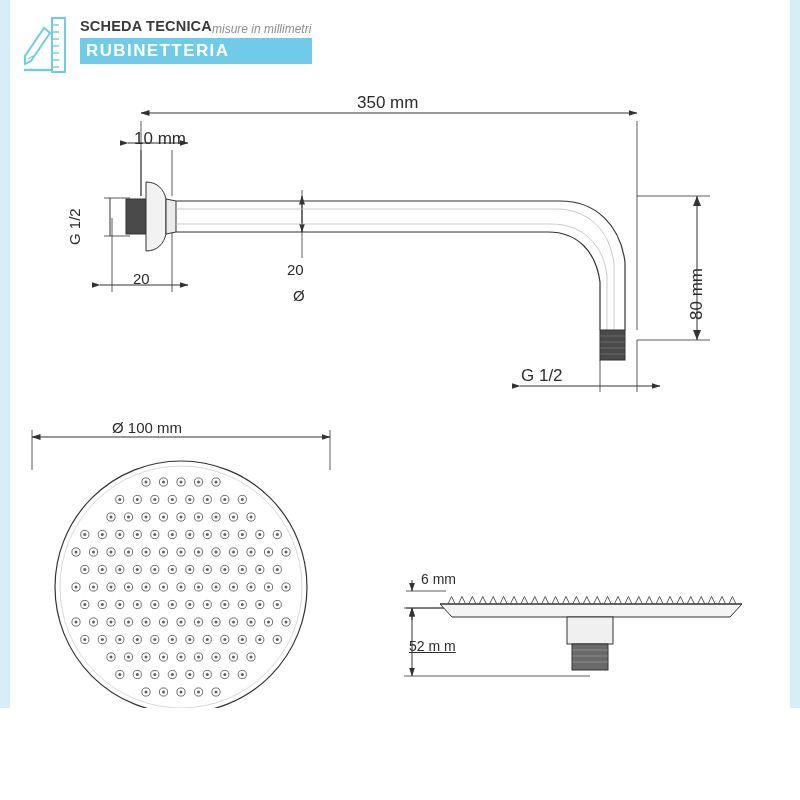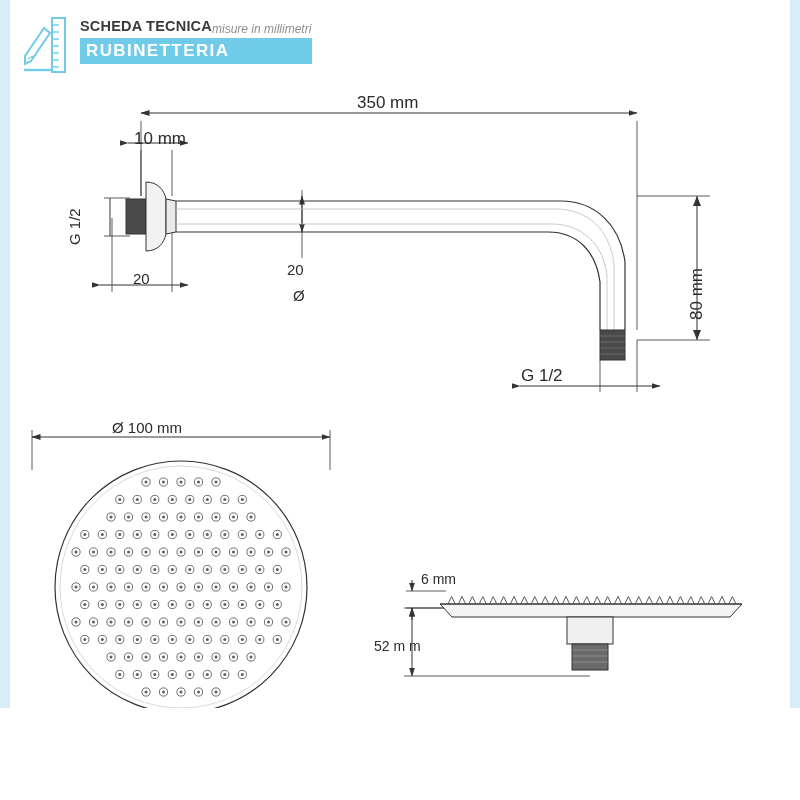--- a/index.html
+++ b/index.html
@@ -536,15 +536,15 @@
   <div class="lbl mid rot90" style="left:66px; top:245px;">G 1/2</div>
   <div class="lbl mid" style="left:133px; top:270px;">20</div>
   <div class="lbl mid" style="left:287px; top:261px;">20</div>
   <div class="lbl mid" style="left:293px; top:287px;">Ø</div>
   <div class="lbl big rot90" style="left:687px; top:320px;">80 mm</div>
   <div class="lbl big" style="left:521px; top:366px;">G 1/2</div>
 
   <div class="lbl mid" style="left:112px; top:419px;">Ø 100 mm</div>
 
   <div class="lbl small" style="left:421px; top:571px;">6 mm</div>
-  <div class="lbl small" style="left:374px; top:638px;">52 m m</div>
+  <div class="lbl small" style="left:409px; top:638px;text-decoration:underline;">52 m m</div>
 
 </div>
 
 </body></html>

